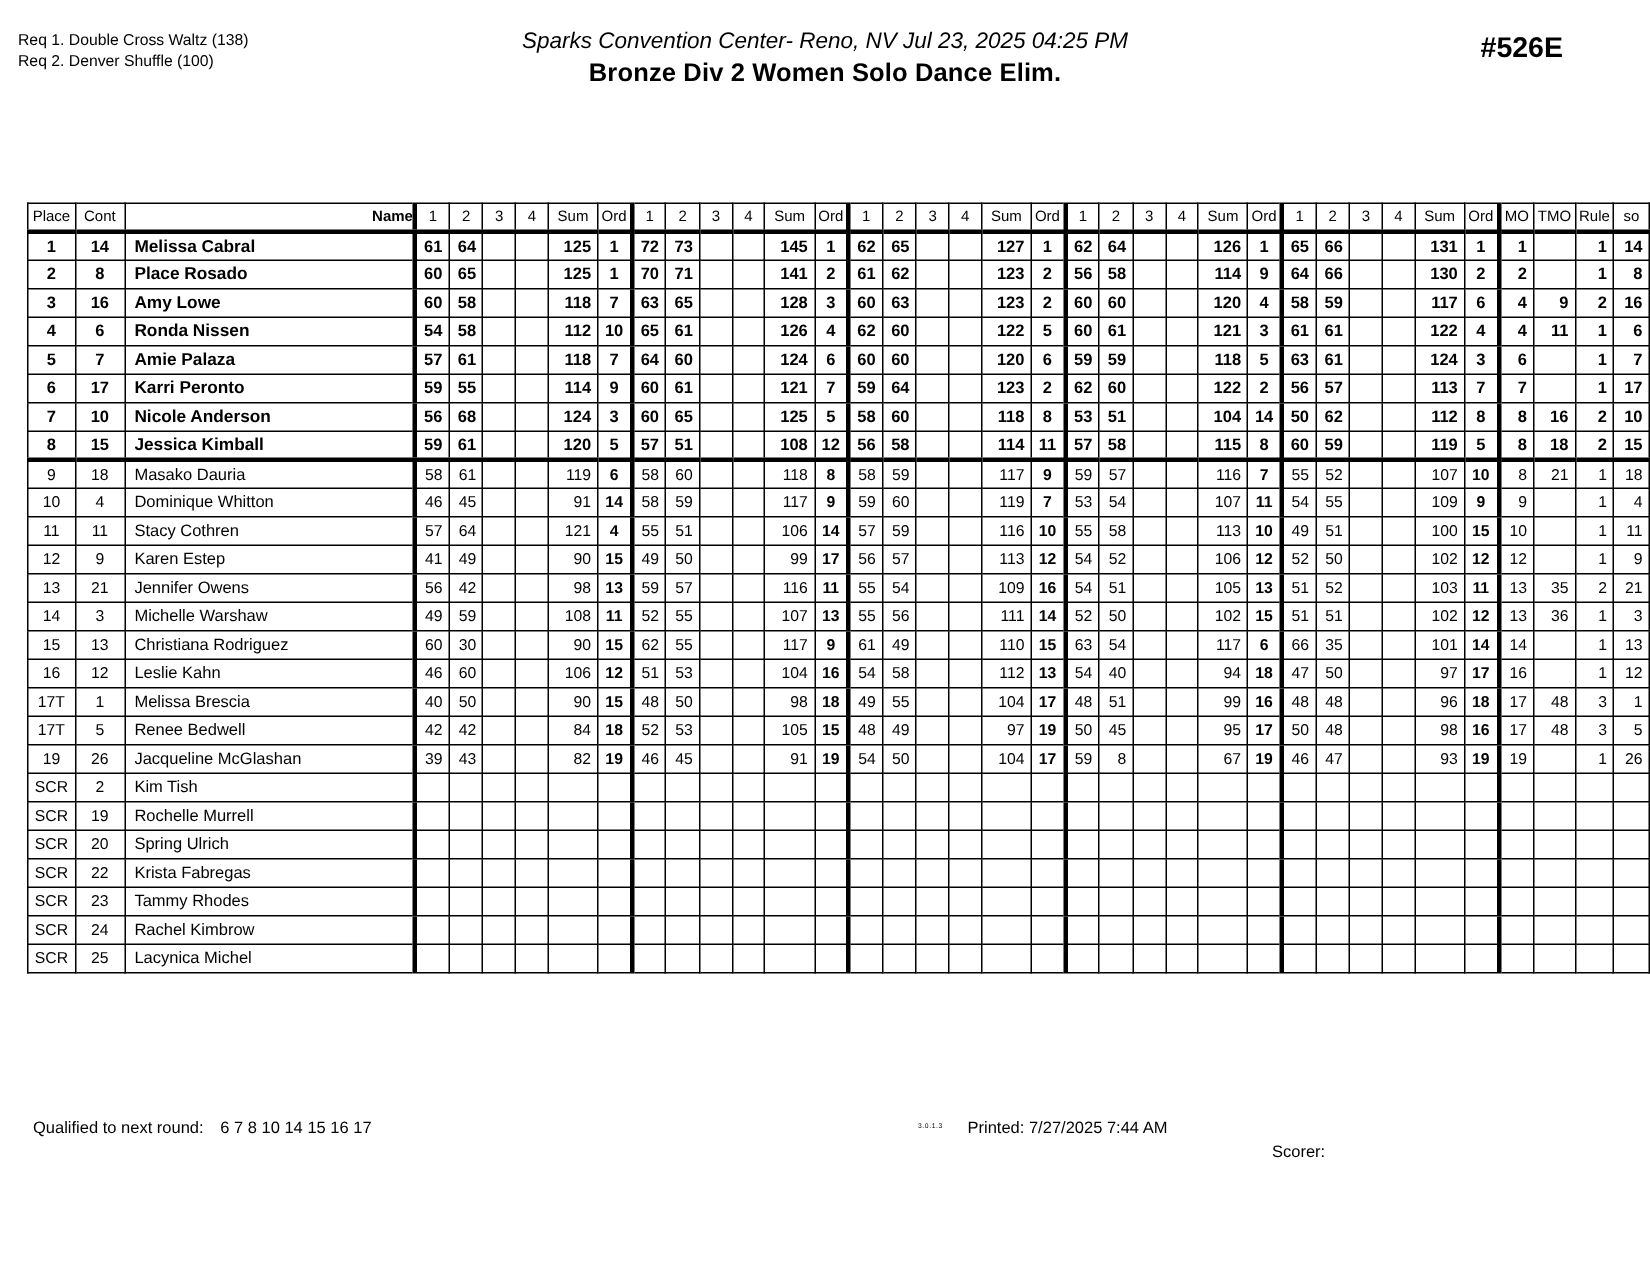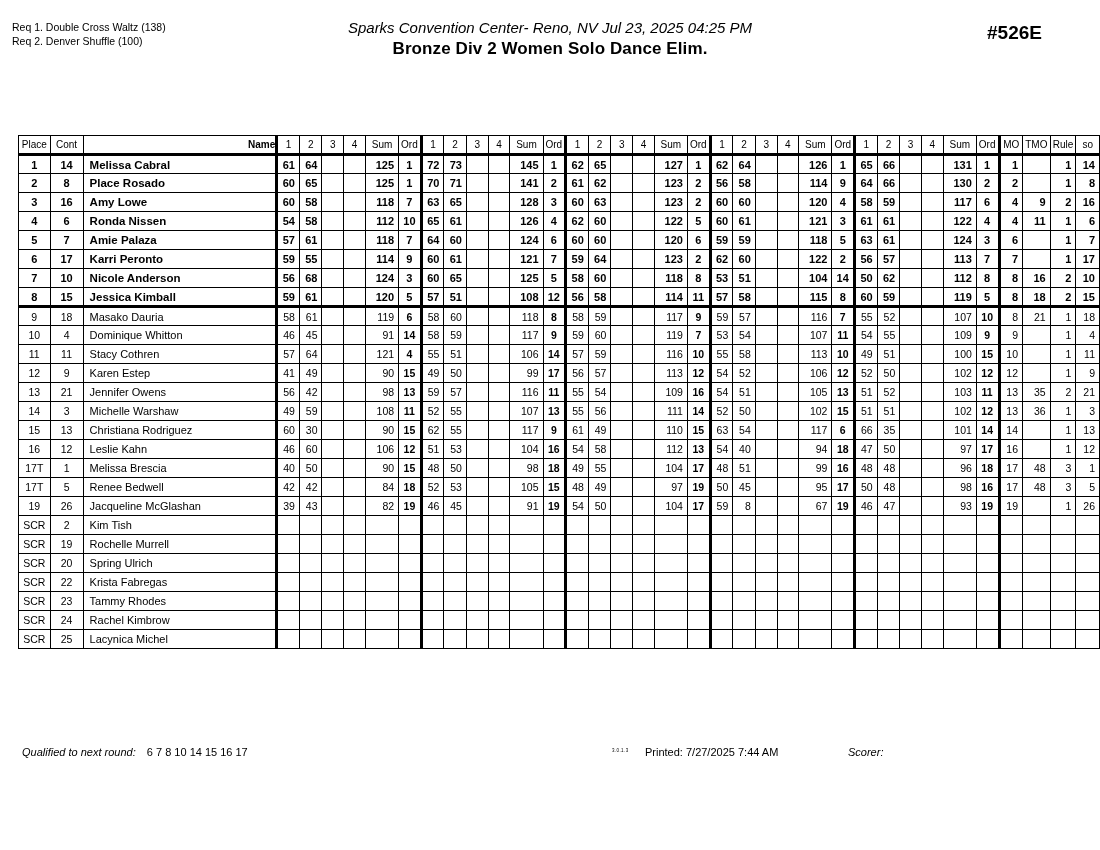--- a/index.html
+++ b/index.html
@@ -68,24 +68,24 @@
 
   tr.top8 td { font-weight: bold; font-size: 11px; }
   tr.top8 td.name { font-size: 11.5px; }
   tr.qualline td { border-bottom: 3px solid #000; }
 
   tr.hdrline td { border-bottom: 3px solid #000; }
 
   
   .footer { position: absolute; left: 0; top: 746px; width: 1100px; font-size: 11px; }
   .f-qual { position: absolute; left: 22px; top: 0; white-space: nowrap; }
-  .f-qual .lbl { margin-right: 8px; font-style: italic; }
+  .f-qual .lbl { margin-right: 8px; }
   .f-ver { position: absolute; left: 612px; top: 2px; font-size: 4.5px; letter-spacing: .4px; }
   .f-printed { position: absolute; left: 645px; top: 0; white-space: nowrap; }
-  .f-scorer { position: absolute; left: 848px; top: 0; white-space: nowrap; font-style: italic; }
+  .f-scorer { position: absolute; left: 848px; top: 16px; white-space: nowrap; }
 </style>
 </head>
 <body>
 
 <div id="page">
 
   <div class="req-block">
     <span class="req-line">Req  1.  Double Cross Waltz (138)</span>
     <span class="req-line">Req  2.  Denver Shuffle (100)</span>
   </div>

